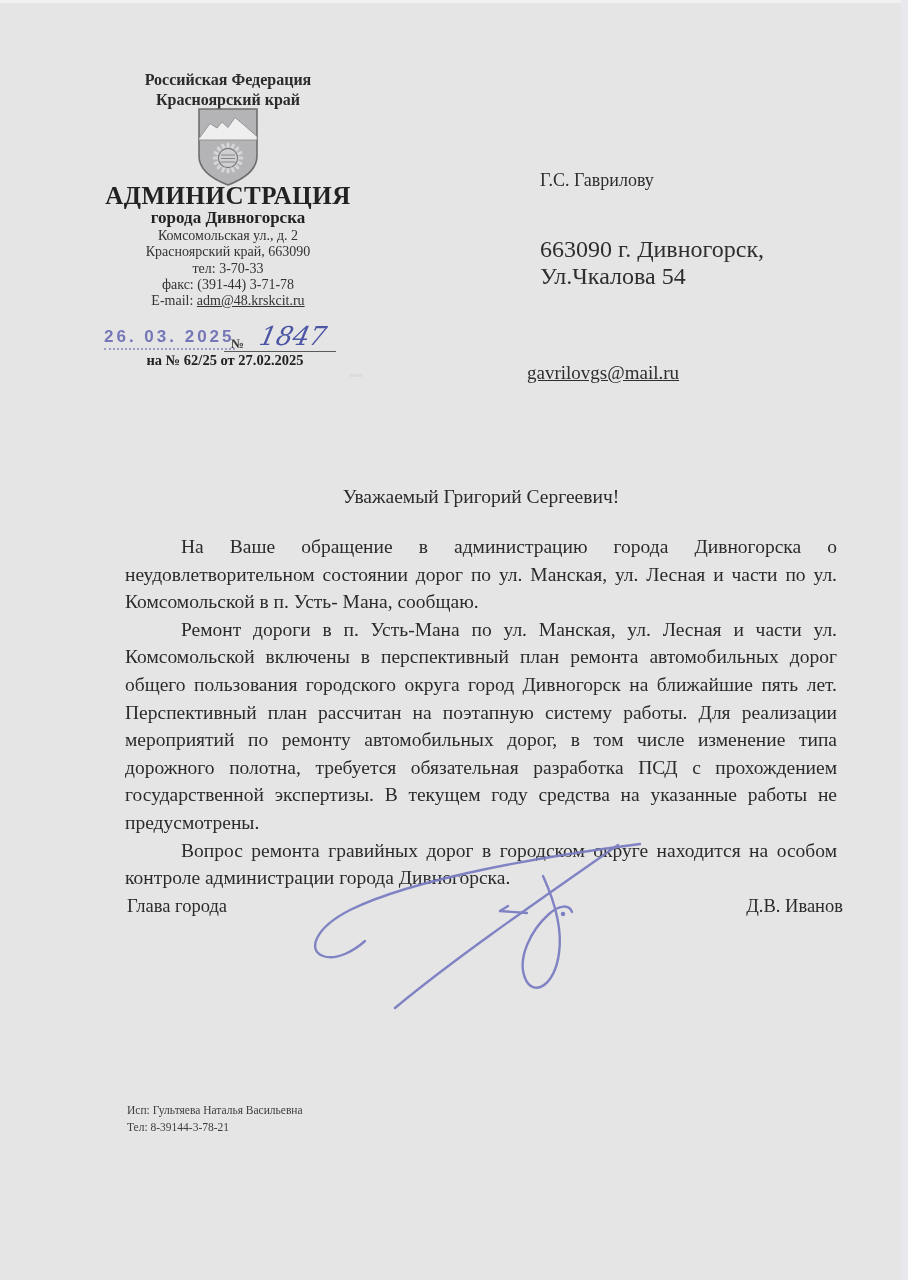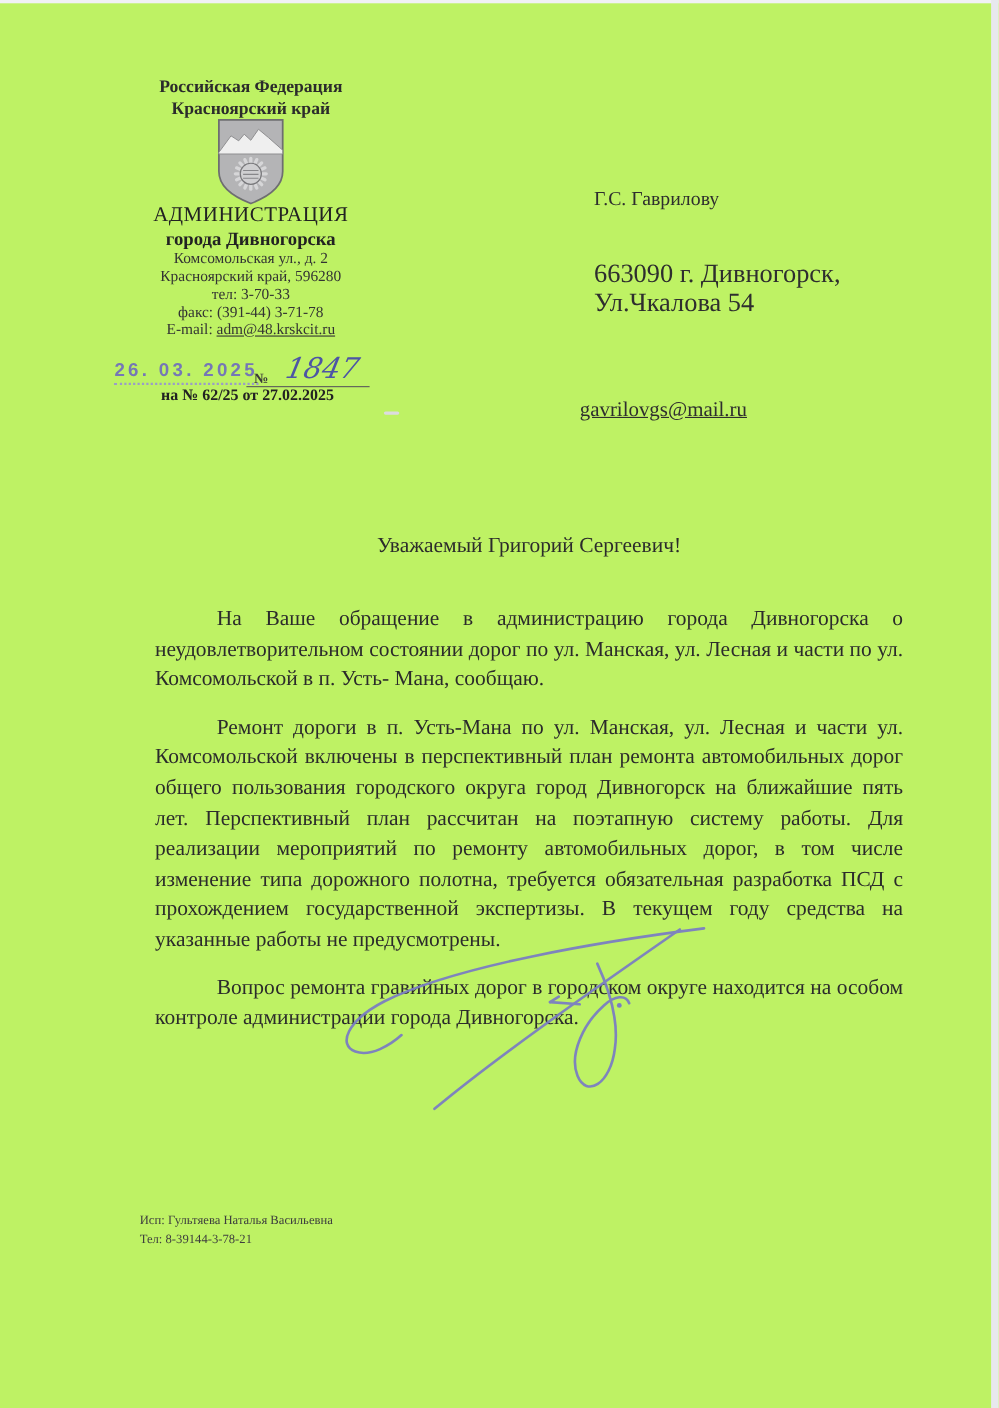--- a/index.html
+++ b/index.html
@@ -1,29 +1,29 @@
 <!DOCTYPE html>
 <html><head>
 <meta charset="utf-8">
 <style>
   html,body{margin:0;padding:0;background:#ffffff;}
   .page{
-    position:relative;width:908px;height:1280px;background:#bef264;overflow:hidden;
+    position:relative;width:908px;height:1280px;background:#e5e5e5;overflow:hidden;
     font-family:"Liberation Serif","DejaVu Serif",serif;color:#2e2e2e;
   }
   .page *{box-sizing:border-box;}
   .edge-top{position:absolute;top:0;left:0;width:100%;height:3px;background:#f1f1f4;}
   .edge-right{position:absolute;top:0;right:0;width:7px;height:100%;background:#e8e8ee;}
 
   
   .lh-country{position:absolute;top:70px;left:78px;width:300px;text-align:center;
     font-size:16px;font-weight:bold;line-height:20px;color:#2b2b2b;}
   .arms{position:absolute;top:106px;left:195px;}
   .lh-org{position:absolute;top:184px;left:48px;width:360px;text-align:center;color:#222;}
-  .lh-org .org1{font-size:19px;font-weight:normal;letter-spacing:.5px;line-height:23px;}
+  .lh-org .org1{font-size:25px;font-weight:bold;letter-spacing:.5px;line-height:23px;}
   .lh-org .org2{font-size:17px;font-weight:bold;line-height:21px;}
   .lh-org .adr{font-size:14px;line-height:16.3px;color:#333;}
   .lh-org .adr a, .u{ text-decoration:underline;color:inherit;}
 
   
   .stamp-date{position:absolute;top:327px;left:104px;font-family:"Liberation Sans","DejaVu Sans",sans-serif;
     font-weight:bold;font-size:17px;letter-spacing:3px;color:#7577b6;
     border-bottom:2px dotted #9a9cc8;padding-bottom:1px;}
   .num-sign{position:absolute;top:336px;left:231px;font-size:13px;font-weight:bold;color:#3a3a3a;}
   .out-num{position:absolute;top:321px;left:260px;font-size:26px;font-style:italic;
@@ -39,21 +39,21 @@
   .rec-line12{position:absolute;top:94px;left:540px;width:252px;font-size:18px;line-height:28px;}
   .rec-jrow{display:flex;justify-content:space-between;}
   .rec-name{position:absolute;top:170px;left:540px;font-size:18px;}
   .rec-addr{position:absolute;top:236px;left:540px;font-size:24px;line-height:27px;}
   .rec-email{position:absolute;top:362px;left:527px;font-size:19px;text-decoration:underline;}
 
   
   .salutation{position:absolute;top:486px;left:125px;width:712px;text-align:center;font-size:19.5px;color:#2b2b2b;}
   .body-text{position:absolute;top:533px;left:125px;width:712px;font-size:19.5px;
     line-height:27.6px;text-align:justify;color:#2b2b2b;}
-  .body-text p{margin:16px;text-indent:56px;}
+  .body-text p{margin:0;text-indent:56px;}
 
   
   .sign-row{position:absolute;top:896px;left:127px;width:716px;display:flex;
     justify-content:space-between;font-size:18.5px;color:#2b2b2b;}
   .sig-svg{position:absolute;top:838px;left:295px;}
 
   
   .footer{position:absolute;top:1102px;left:127px;font-size:11.5px;line-height:17px;color:#3e3e3e;}
 </style>
 </head>
@@ -96,21 +96,21 @@
           <path d="M26,52.5 H40"></path>
           <path d="M26,56 H40"></path>
       </g>
     </svg>
   </div>
 
   <div class="lh-org">
     <div class="org1">АДМИНИСТРАЦИЯ</div>
     <div class="org2">города Дивногорска</div>
     <div class="adr">Комсомольская ул., д. 2</div>
-    <div class="adr">Красноярский край, 596280</div>
+    <div class="adr">Красноярский край, 663090</div>
     <div class="adr">тел: 3-70-33</div>
     <div class="adr">факс: (391-44) 3-71-78</div>
     <div class="adr"><span>E-mail: </span><span class="u">adm@48.krskcit.ru</span></div>
   </div>
 
   <div class="stamp-date">26. 03. 2025</div>
   <div class="num-sign">№</div>
   <div class="out-num">1847</div>
   <div class="num-line"></div>
   <div class="ref-line">на № 62/25 от 27.02.2025</div>
@@ -135,18 +135,22 @@
       <g fill="none" stroke="#7b7ec2" stroke-width="2.4" stroke-linecap="round" opacity="0.95">
         <path d="M345,6 C250,18 120,40 55,72 C20,90 12,112 28,118 C42,123 60,112 70,103"></path>
         <path d="M100,170 C160,120 250,58 323,7"></path>
         <path d="M248,38 C258,60 268,88 264,115 C260,148 238,160 230,140 C222,120 236,92 254,76 C264,67 274,66 277,74"></path>
         <path d="M205,73 L232,75"></path>
         <path d="M205,73 L213,68"></path>
       </g>
       <circle cx="268" cy="76" r="2.2" fill="#7b7ec2"></circle>
     </svg>
   </div>
+  <div class="sign-row">
+    <span>Глава города</span>
+    <span>Д.В. Иванов</span>
+  </div>
 
   <div class="footer">
     <div>Исп: Гультяева Наталья Васильевна</div>
     <div>Тел: 8-39144-3-78-21</div>
   </div>
 </div>
 
 </body></html>

